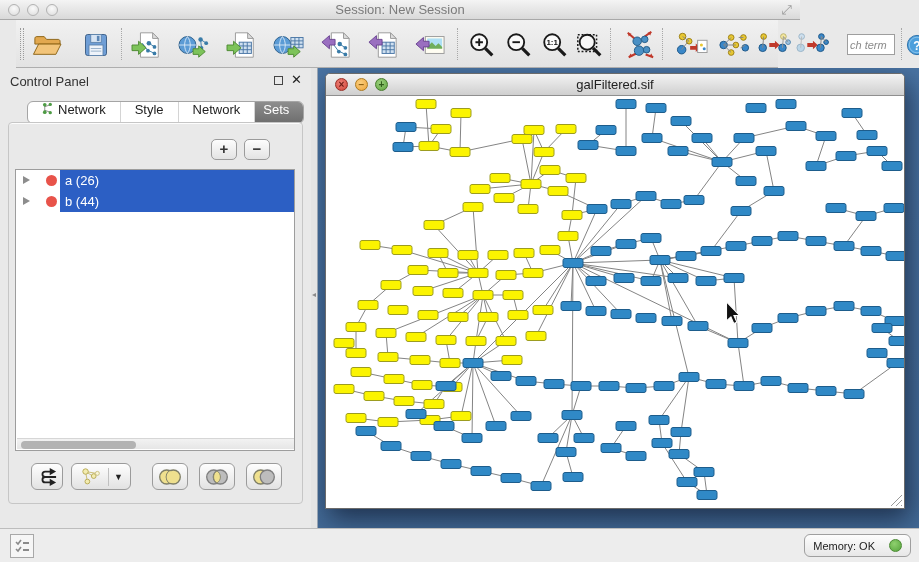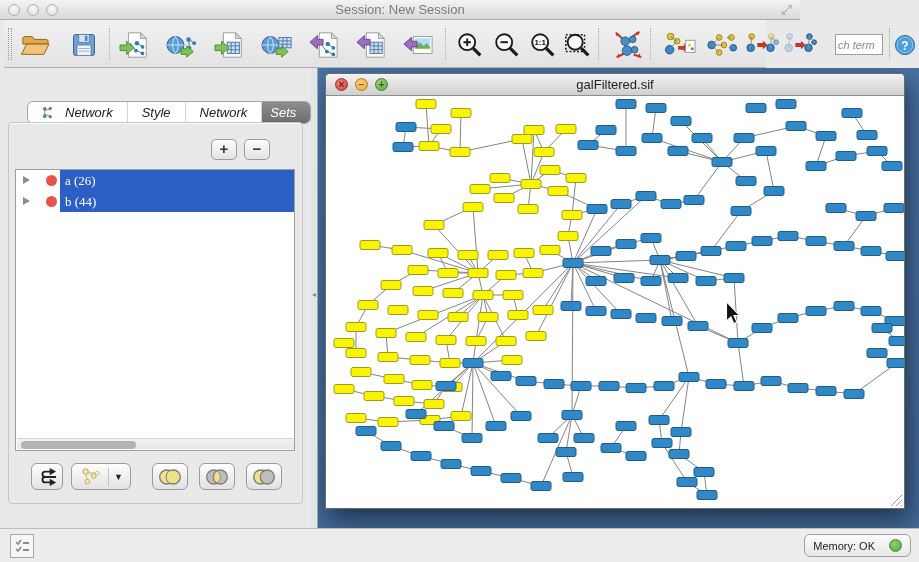--- a/index.html
+++ b/index.html
@@ -10,21 +10,21 @@
   .titlebar { position:absolute; left:0; top:0; width:800px; height:20px;
     background:linear-gradient(#f4f4f4,#d9d9d9); border-bottom:1px solid #a8a8a8; }
   .tl-group { position:absolute; left:8px; top:4px; display:flex; gap:7px; }
   .tl { width:12px; height:12px; border-radius:50%; border:1px solid #b2b2b2;
     background:radial-gradient(circle at 50% 35%, #fafafa, #dcdcdc); }
   .win-title { position:absolute; left:0; right:0; top:2px; text-align:center;
     font-size:13px; color:#7b7b7b; }
   .expand-ic { position:absolute; right:8px; top:2px; font-size:13px; color:#9a9a9a; }
 
   
-  .toolbar { position:absolute; left:4px; top:20px; width:762px; height:48px;
+  .toolbar { position:absolute; left:16px; top:20px; width:762px; height:48px;
     background:linear-gradient(#f1f1f1,#e3e3e3); border-bottom:1px solid #aeaeae; }
   .tb-handle { position:absolute; left:4px; top:8px; width:4px; height:32px;
     border-left:1px dotted #9a9a9a; border-right:1px dotted #9a9a9a; }
   .tbtn { position:absolute; top:8px; width:36px; height:34px; display:flex;
     align-items:center; justify-content:center; border-radius:4px; cursor:default; }
   .tsep { position:absolute; top:8px; width:1px; height:32px; border-left:1px dotted #a8a8a8; }
   .search-box { position:absolute; left:831px; top:14px; width:48px; height:21px;
     background:#fff; border:1px solid #9e9e9e; font-size:11px; font-style:italic;
     color:#8a8a8a; display:flex; align-items:center; padding-left:2px; overflow:hidden; white-space:nowrap; }
 
@@ -36,22 +36,22 @@
     background:#e4e4e4; border-right:1px solid #98a4b2; }
   .cp-collapse { position:absolute; left:1px; top:222px; font-size:8px; color:#8a8a8a; }
 
   .cp-header { position:absolute; left:0; top:0; width:311px; height:26px; }
   .cp-title { position:absolute; left:10px; top:6px; font-size:13px; color:#333; }
   .cp-float { position:absolute; right:28px; top:8px; width:9px; height:9px; border:1.5px solid #444; }
   .cp-close { position:absolute; right:9px; top:4px; font-size:13px; font-weight:bold; color:#222; }
 
   .seg { position:absolute; left:27px; top:33px; height:23px; display:flex;
     background:#fff; border:1px solid #a5a5a5; border-radius:6px; overflow:hidden; }
-  .seg-item { display:flex; align-items:center; justify-content:center; gap:12px;
-    font-size:13px; color:#222; padding:0 14px; border-right:1px solid #d4d4d4;font-style:italic; }
+  .seg-item { display:flex; justify-content:center; gap:5px;
+    font-size:13px; color:#222; padding:0 14px; border-right:1px solid #d4d4d4; }
   .seg-item:last-child { border-right:none; }
   .seg-item.active { background:linear-gradient(#8d8d8d,#6e6e6e); color:#fff;padding-left:8px; }
   .net-ic { display:inline-block; width:11px; height:13px; }
 
   .sets-panel { position:absolute; left:8px; top:54px; width:295px; height:382px;
     border:1px solid #c6c6c6; border-radius:4px;
     box-shadow:inset 0 1px 0 #fdfdfd; background:#e9e9e9; }
   .pm-btn { position:absolute; top:16px; width:26px; height:21px; border:1px solid #9b9b9b;
     border-radius:5px; background:linear-gradient(#fdfdfd,#e3e3e3);
     font-size:15px; font-weight:bold; color:#333; text-align:center; line-height:18px; }
@@ -59,21 +59,21 @@
   .btn-minus { right:32px; }
 
   .set-list { position:absolute; left:6px; top:46px; width:280px; height:282px;
     background:#fff; border:1px solid #9d9d9d; overflow:hidden; }
   .row { position:relative; height:21px; }
   .row-sel { position:absolute; left:44px; right:0; top:0; bottom:0; background:#2c5fc4; }
   .row-tri { position:absolute; left:7px; top:6px; width:0; height:0;
     border-left:7px solid #8d8d8d; border-top:4.5px solid transparent; border-bottom:4.5px solid transparent; }
   .row-dot { position:absolute; left:30px; top:5px; width:11px; height:11px; border-radius:50%;
     background:#e8534a; }
-  .row-label { position:absolute; left:49px; top:3px; font-size:13px; color:#fff;font-family:Liberation Serif, serif; }
+  .row-label { position:absolute; left:49px; top:3px; font-size:13px; color:#fff; }
   .hscroll { position:absolute; left:1px; bottom:1px; width:277px; height:11px;
     background:linear-gradient(#f2f2f2,#e6e6e6); border-top:1px solid #d6d6d6; }
   .hthumb { position:absolute; left:4px; top:1.5px; width:115px; height:8px;
     background:#b3b3b3; border-radius:4px; }
 
   .cp-btnrow { position:absolute; left:0; top:340px; width:295px; height:34px; }
   .cbtn { position:absolute; height:27px; border:1px solid #9b9b9b; border-radius:6px;
     background:linear-gradient(#fefefe,#e2e2e2); display:flex; align-items:center; justify-content:center; }
 
   
@@ -318,20 +318,25 @@
         <circle cx="12" cy="12" r="10.5" fill="#4d9fdc" stroke="#2a6da6"></circle>
         <circle cx="12" cy="12" r="8.5" fill="none" stroke="#8cc4ea"></circle>
         <text x="12" y="17" font-size="13" font-weight="bold" text-anchor="middle" fill="#fff">?</text>
       </svg>
     </div>
   </div>
 
   <div class="main">
 
     <div class="control-panel">
+      <div class="cp-header">
+        <div class="cp-title">Control Panel</div>
+        <div class="cp-float"></div>
+        <div class="cp-close">✕</div>
+      </div>
 
       <div class="seg">
         <div class="seg-item">
           <svg class="net-ic" viewBox="0 0 12 14">
             <path d="M3 3v8m0-6l6-2m-6 6l6 2" stroke="#8a8a8a" fill="none"></path>
             <circle cx="3" cy="3" r="2" fill="#4e9c45"></circle>
               <circle cx="9" cy="2.5" r="1.8" fill="#4e9c45"></circle>
             <circle cx="3" cy="11" r="2" fill="#4e9c45"></circle>
               <circle cx="9" cy="11.5" r="1.8" fill="#4e9c45"></circle>
           </svg>

